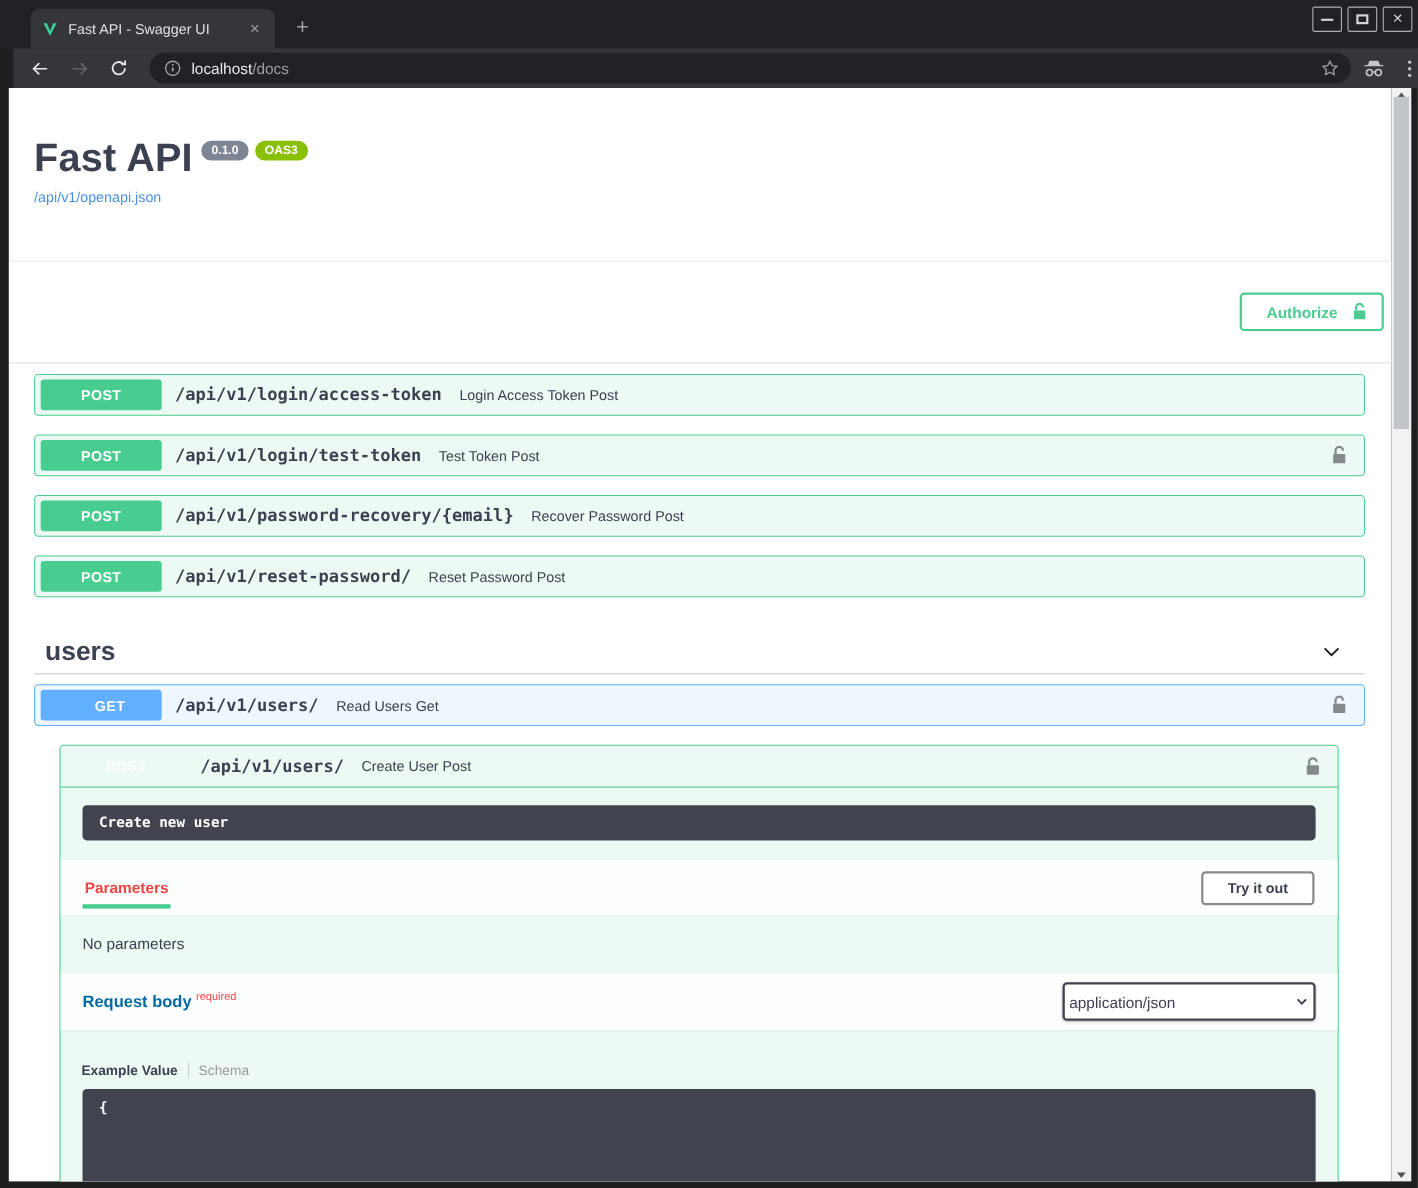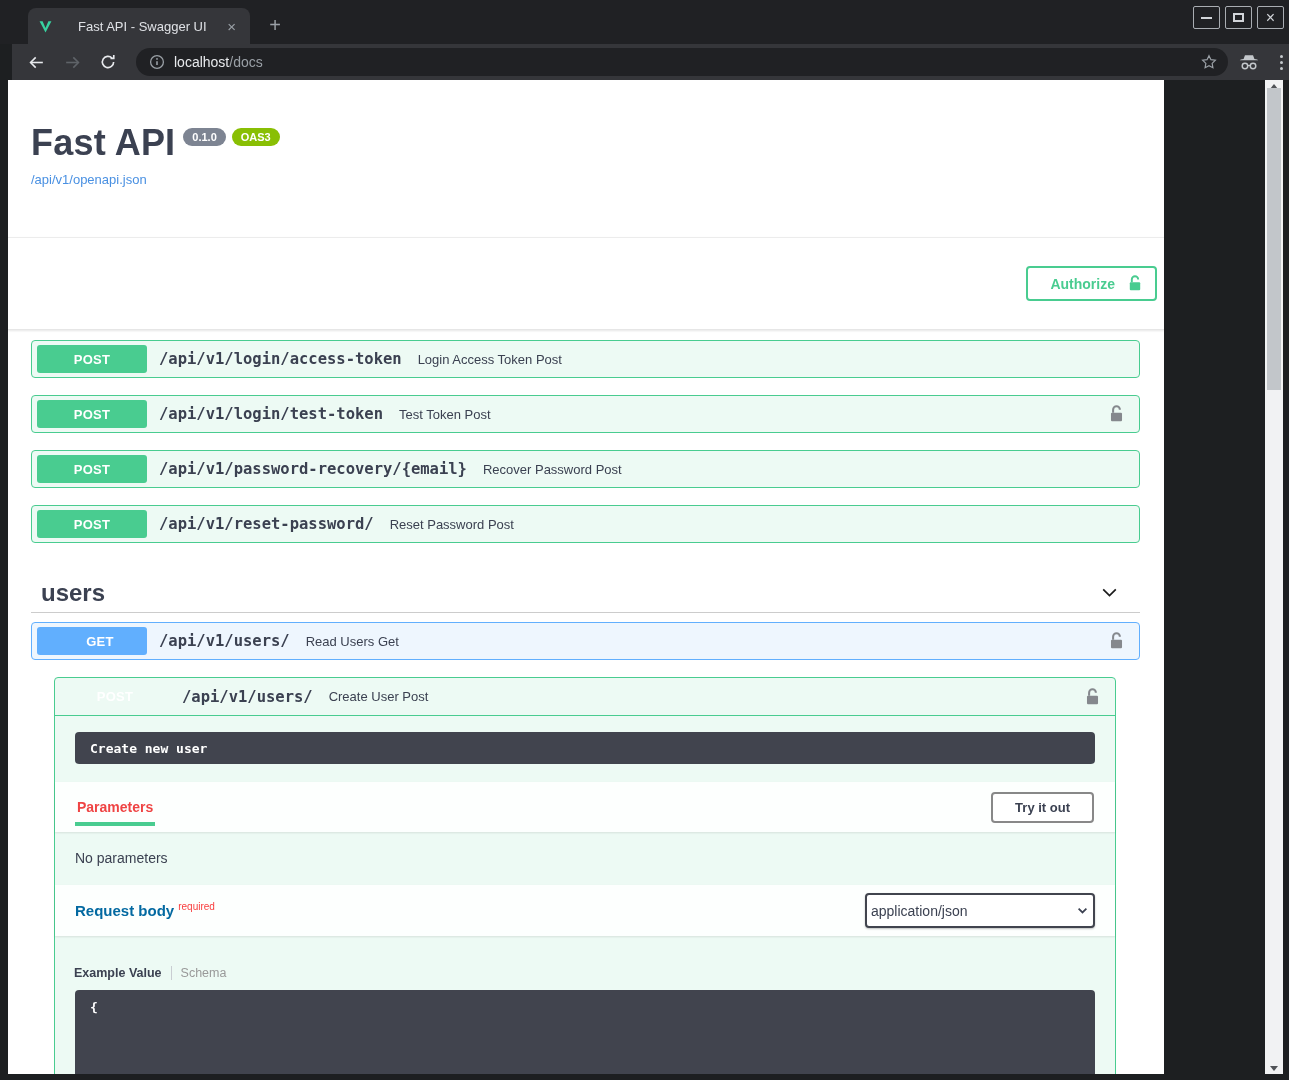--- a/index.html
+++ b/index.html
@@ -8,21 +8,21 @@
     background:#1d1f21;
     font-family:"Liberation Sans", sans-serif;
     position:relative;
   }
 
   
   .titlebar { position:absolute; left:0; top:0; width:100%; height:44px; background:#202124; }
   .tab {
     position:absolute; left:28px; top:8px; width:222px; height:36px;
     background:#35363a; border-radius:8px 8px 0 0;
-    display:flex; align-items:center; padding:0 10px; cursor:default;gap:16px;
+    display:flex; align-items:center; padding:0 10px; cursor:default;
   }
   .tab-title { font-size:13px; color:#dfe1e5; margin-left:9px; flex:1; white-space:nowrap; overflow:hidden; }
   .tab-close { color:#9aa0a6; font-size:15px; line-height:1; padding:2px 4px; }
   .new-tab { position:absolute; left:262px; top:12px; width:26px; height:26px; color:#9aa0a6;
     font-size:20px; display:flex; align-items:center; justify-content:center; }
   .win-controls { position:absolute; right:5px; top:6px; display:flex; gap:5px; }
   .win-btn { width:27px; height:23px; border:1px solid #a9adb2; border-radius:2px; color:#d2d5d9;
     display:flex; align-items:center; justify-content:center; font-size:13px; line-height:1; }
   .glyph-min { display:block; width:11px; height:0; border-bottom:2px solid #d2d5d9; }
   .glyph-max { display:block; width:11px; height:9px; border:2px solid #d2d5d9; }
@@ -34,21 +34,21 @@
     padding:0 10px 0 13px; margin:0 10px 0 4px; }
   .url-host { font-size:14px; color:#e8eaed; margin-left:9px; }
   .url-path { font-size:14px; color:#9aa0a6; }
   .url-star { margin-left:auto; display:flex; }
   .tool-right { display:flex; align-items:center; gap:16px; margin-right:2px; }
   .kebab { display:flex; flex-direction:column; gap:3px; padding:4px; }
   .kebab i { width:3px; height:3px; border-radius:50%; background:#c3c7cb; }
 
   
   .viewport {
-    position:absolute; left:8px; top:80px; width:1156px; height:994px;
+    position:absolute; left:8px; top:80px; width:1257px; height:994px;
     background:#fff; overflow:hidden; color:#3b4151;
   }
   .scrollbar { position:absolute; left:1265px; top:80px; width:18px; height:994px; background:#f1f2f3; }
   .sb-arrow { position:absolute; left:0; width:100%; height:12px; display:flex; align-items:center; justify-content:center; }
   .sb-arrow.up { top:0; } .sb-arrow.down { bottom:0; }
   .tri-up { width:0; height:0; border-left:4px solid transparent; border-right:4px solid transparent; border-bottom:5px solid #505357; }
   .tri-down { width:0; height:0; border-left:4px solid transparent; border-right:4px solid transparent; border-top:5px solid #505357; }
   .sb-thumb { position:absolute; left:2px; top:8px; width:14px; height:302px; background:#c2c6ca; }
 
   

